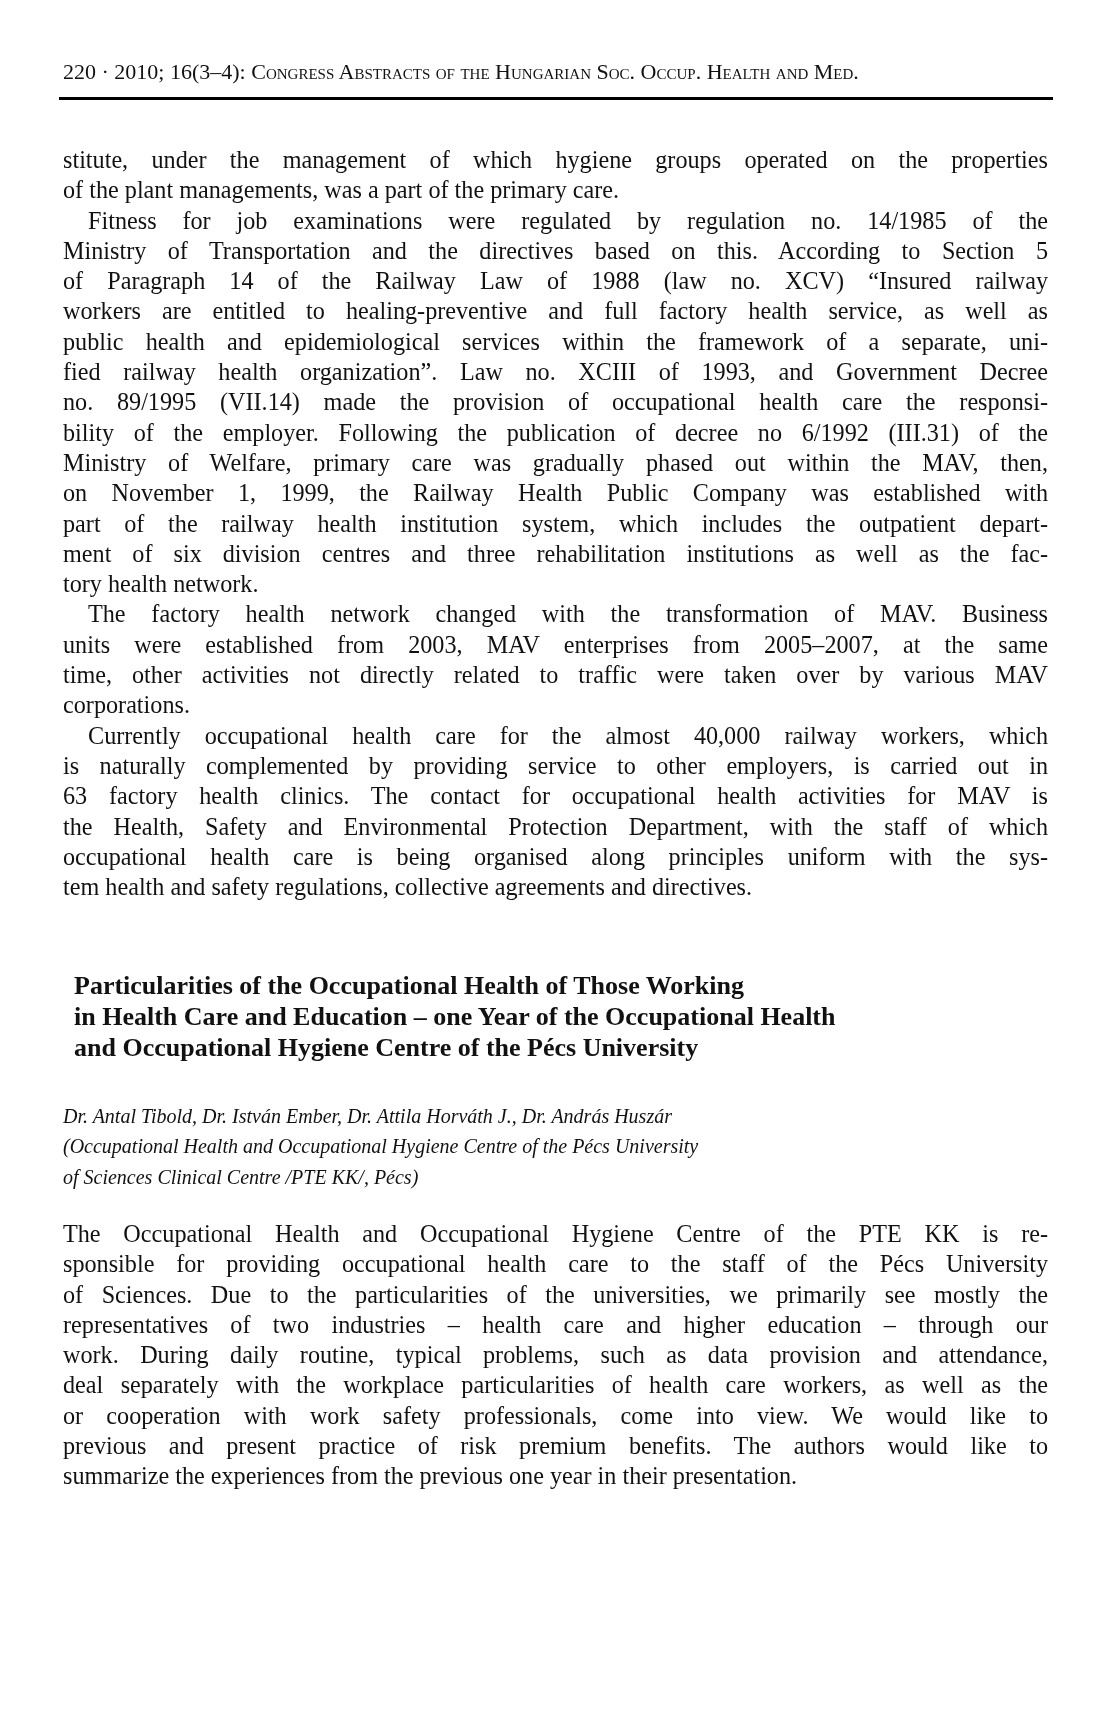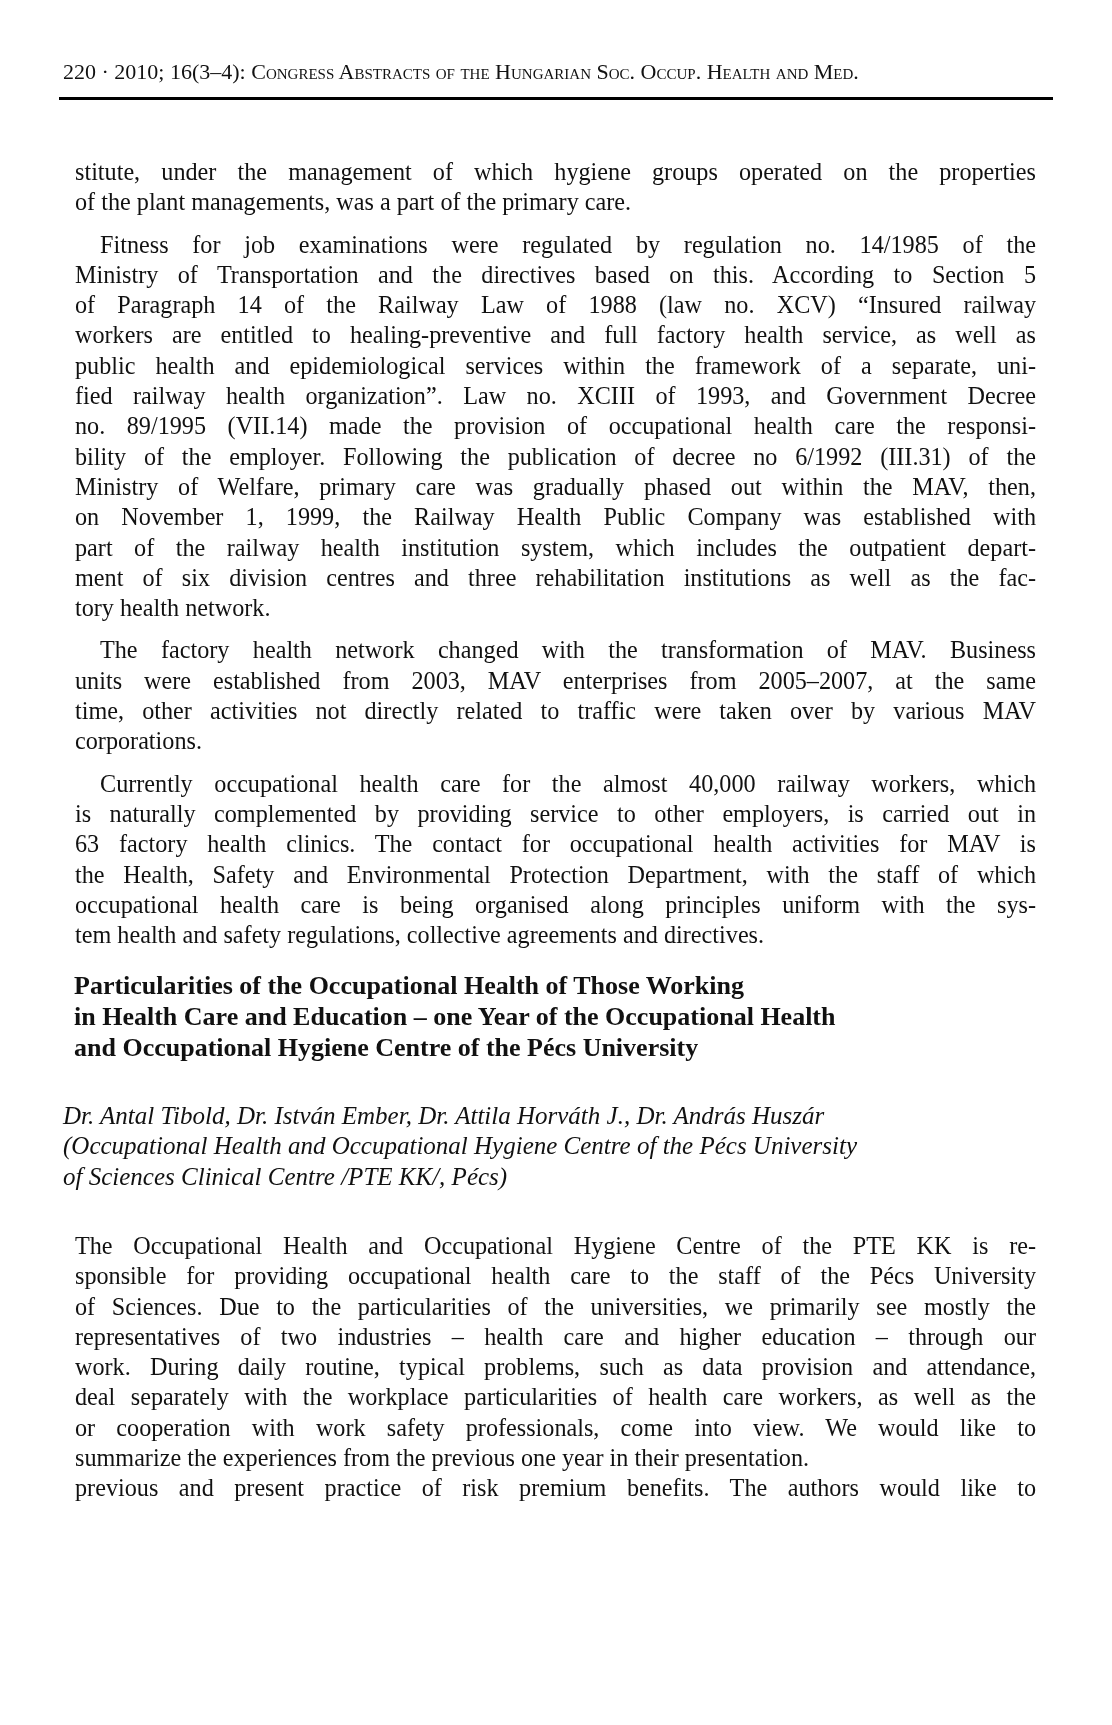--- a/index.html
+++ b/index.html
@@ -32,40 +32,40 @@
   }
   .body-col {
     position: absolute;
     left: 63px;
     width: 985px;
     font-size: 24.2px;
     line-height: 30.3px;
     text-align: justify;
     hyphens: manual;
   }
-  .body-col p { margin: 12px; }
+  .body-col p { margin: 0; }
   .section1 { top: 145px; }
   .abs-title {
     position: absolute;
     left: 63px;
     top: 960px;
     width: 985px;
     font-weight: bold;
     font-size: 26px;
     line-height: 30.8px;
     margin: 11px;
   }
   .abs-title span { display: block; white-space: nowrap; }
   .abs-authors {
     position: absolute;
     left: 63px;
     top: 1101px;
     width: 985px;
     font-style: italic;
-    font-size: 25px;
+    font-size: 20px;
     line-height: 30.3px;
   }
   .abs-authors span { display: block; white-space: nowrap; }
   .section2 { top: 1219px; }
   .line { display: block; text-align: justify; text-align-last: justify; white-space: nowrap; }
   .line.last { text-align-last: left; }
 </style>
 </head>
 <body>
 
@@ -128,16 +128,16 @@
 
 <div class="body-col section2">
   <p>
     <span class="line">The Occupational Health and Occupational Hygiene Centre of the PTE KK is re-</span>
     <span class="line">sponsible for providing occupational health care to the staff of the Pécs University</span>
     <span class="line">of Sciences. Due to the particularities of the universities, we primarily see mostly the</span>
     <span class="line">representatives of two industries – health care and higher education – through our</span>
     <span class="line">work. During daily routine, typical problems, such as data provision and attendance,</span>
     <span class="line">deal separately with the workplace particularities of health care workers, as well as the</span>
     <span class="line">or cooperation with work safety professionals, come into view. We would like to</span>
+    <span class="line">previous and present practice of risk premium benefits. The authors would like to</span>
     <span class="line last">summarize the experiences from the previous one year in their presentation.</span>
-    <span class="line">previous and present practice of risk premium benefits. The authors would like to</span>
   </p>
 </div>
 
 </body></html>

